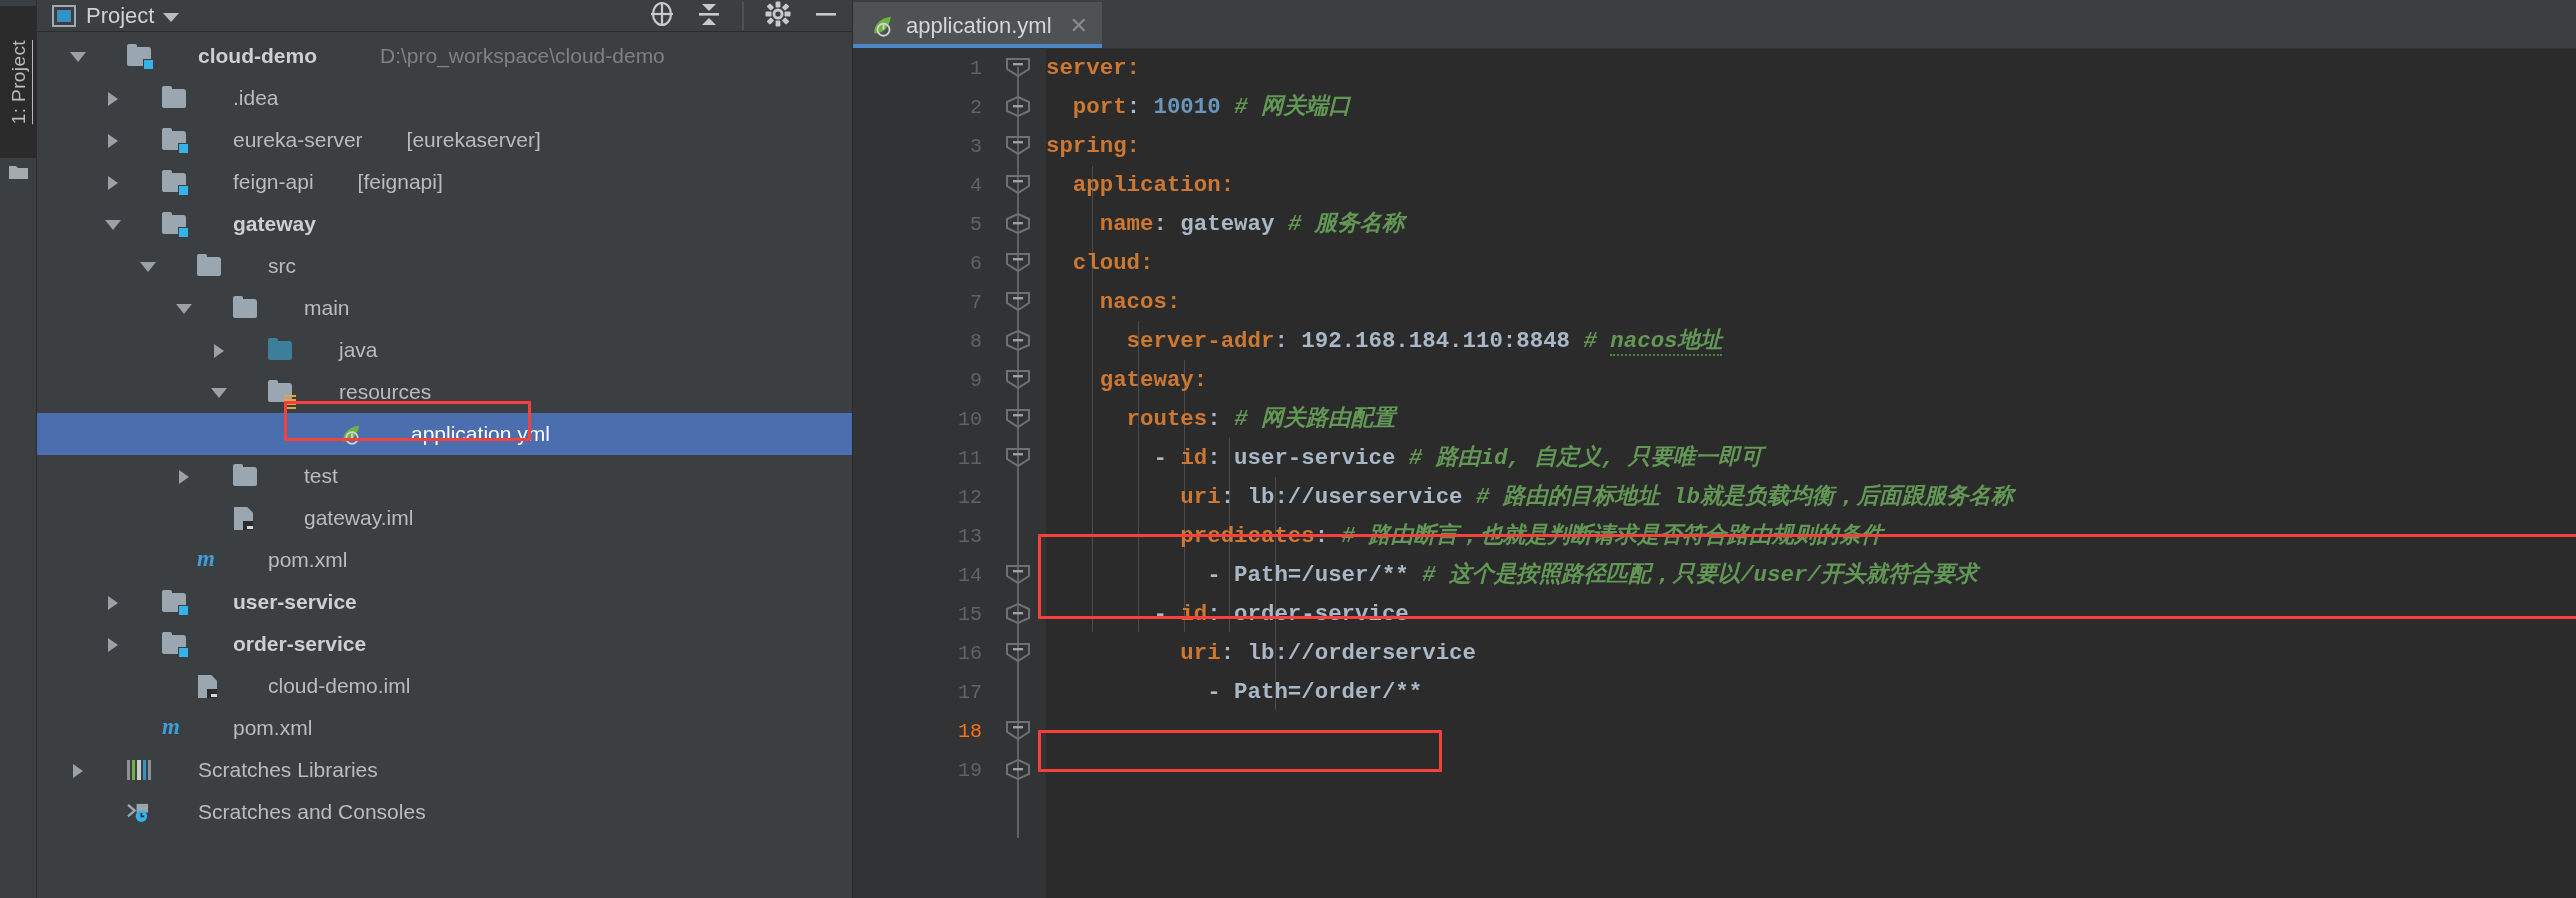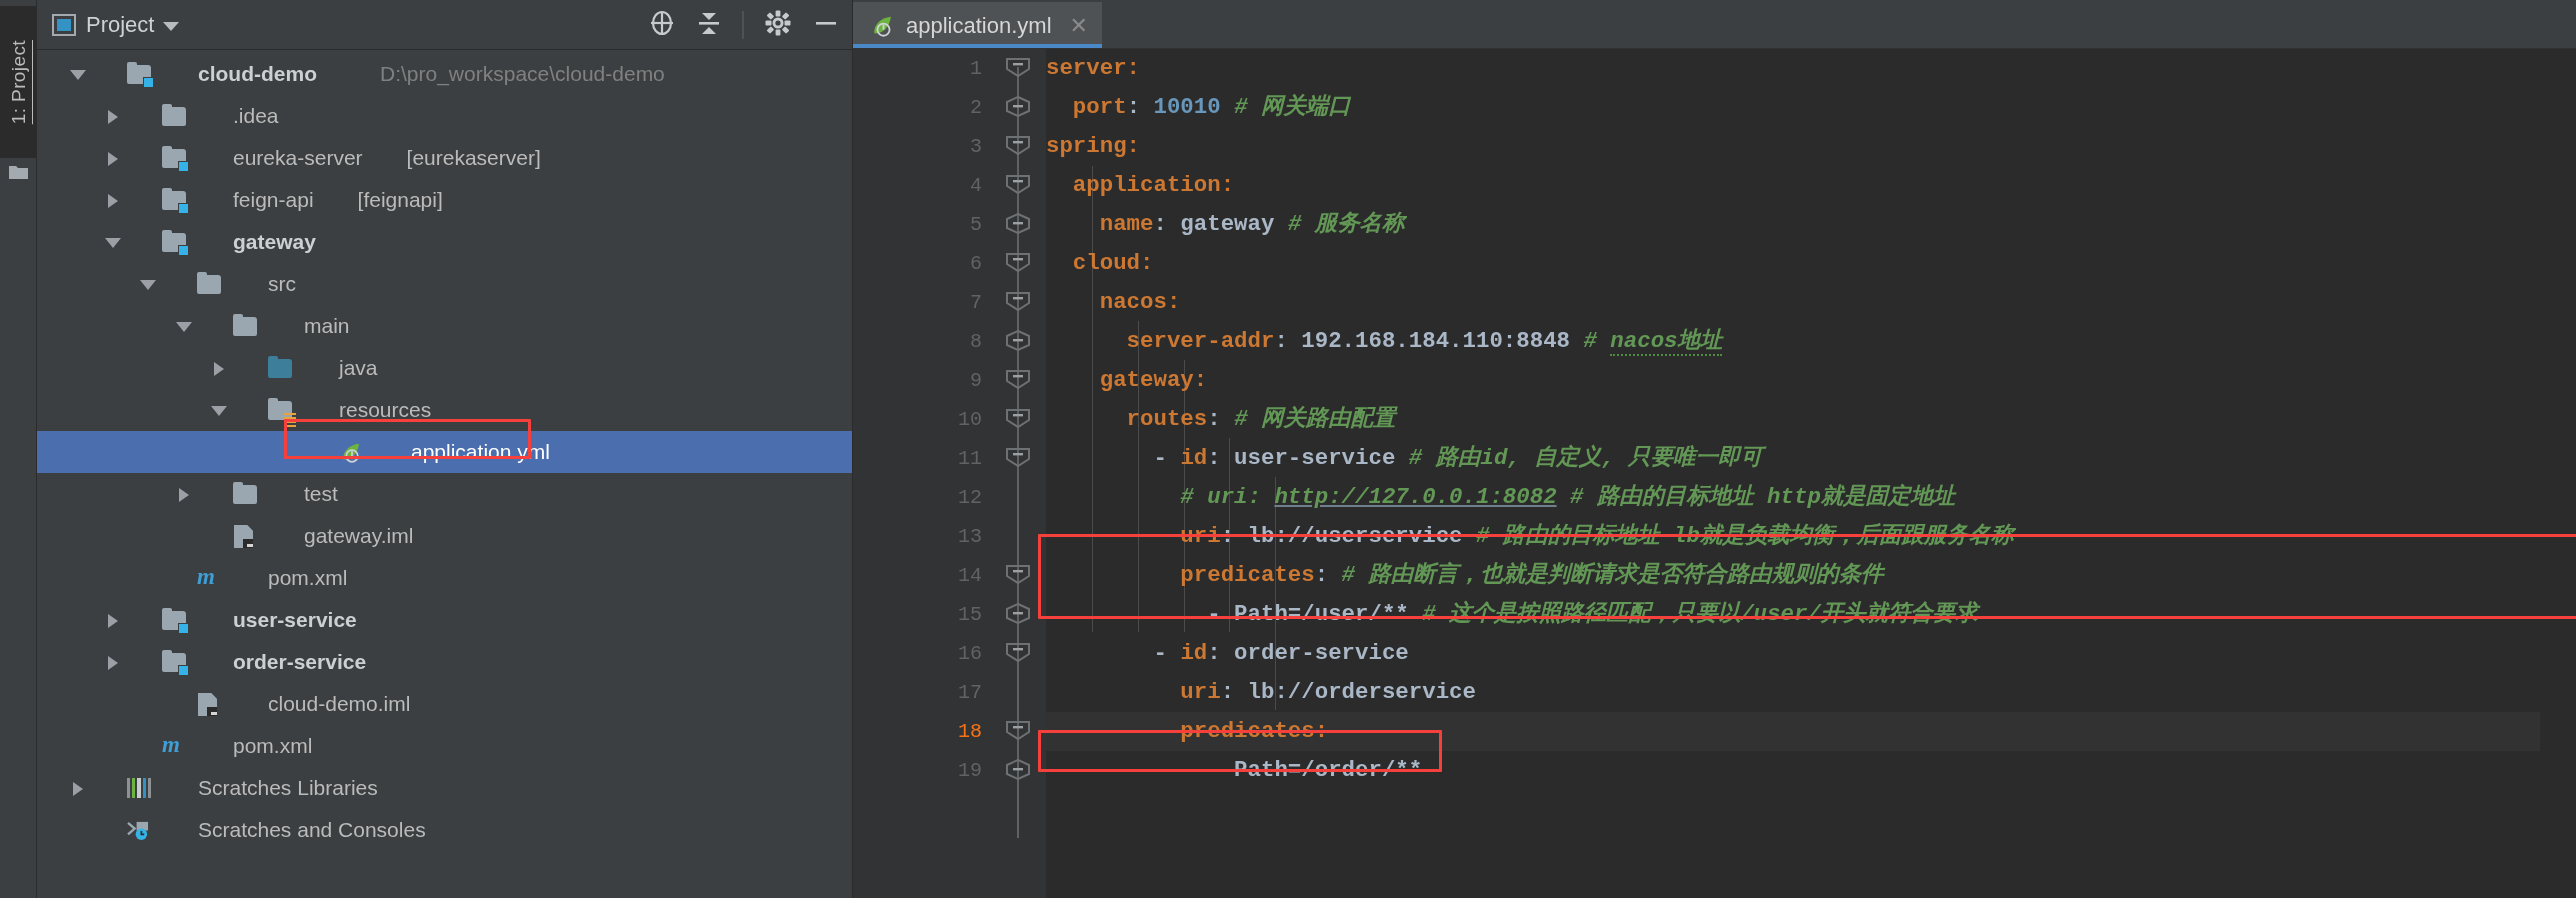--- a/index.html
+++ b/index.html
@@ -16,21 +16,21 @@
     background:#2b2b2b; display:flex; align-items:center; justify-content:center; cursor:default; }
   .toolstrip .striptab span { writing-mode:vertical-rl; transform:rotate(180deg);
     font-size:19px; color:#bbbbbb; letter-spacing:0.4px; text-decoration:underline;
     text-underline-offset:3px; }
   .toolstrip .stripicon { position:absolute; top:164px; left:9px; }
 
   
   .project-panel { width:815px; flex:0 0 815px; height:898px; background:#3c3f41;
     display:flex; flex-direction:column; position:relative; }
 
-  .panel-header { height:50px; background:#3c3f41; display:flex; align-items:center;
+  .panel-header { height:32px; background:#3c3f41; display:flex; align-items:center;
     padding:0 12px 0 14px; border-bottom:1px solid #2b2b2b; position:relative; }
   .panel-header .ph-icon { width:26px; height:26px; margin-right:9px; flex:0 0 26px; }
   .panel-header .ph-title { font-size:22px; color:#cfd2d4; margin-right:9px; white-space:nowrap;}
   .panel-header .ph-caret { width:0;height:0;border-left:8px solid transparent;
     border-right:8px solid transparent;border-top:9px solid #b9bcbe; margin-top:3px; }
   .panel-header .ph-actions { margin-left:auto; display:flex; align-items:center; gap:20px; }
   .panel-header .ph-sep { width:2px; height:28px; background:#4e5254; }
 
   .tree { flex:1; background:#3c3f41; padding-top:3px; overflow:hidden; position:relative; }
   .trow { height:42px; display:flex; align-items:center; padding-left:0; white-space:nowrap;
@@ -536,33 +536,31 @@
         <div class="cline"><span class="k">    nacos:</span></div>
 
         <div class="cline"><span class="k">      server-addr</span><span class="p">: 192.168.184.110:8848 </span><span class="cm">#&nbsp;</span><span class="wav">nacos地址</span></div>
 
         <div class="cline"><span class="k">    gateway:</span></div>
 
         <div class="cline"><span class="k">      routes</span><span class="p">: </span><span class="cm">#&nbsp;网关路由配置</span></div>
 
         <div class="cline"><span class="p">        - </span><span class="k">id</span><span class="p">: user-service </span><span class="cm">#&nbsp;路由id, 自定义, 只要唯一即可</span></div>
 
-        <div class="cline"><span class="cm">          #&nbsp;uri:&nbsp;</span><span class="link">http://127.0.0.1:8082</span><span class="cm">&nbsp;#&nbsp;路由的目标地址 http就是固定地址</span></div>
 
         <div class="cline"><span class="k">          uri</span><span class="p">: lb://userservice </span><span class="cm">#&nbsp;路由的目标地址 lb就是负载均衡，后面跟服务名称</span></div>
 
         <div class="cline"><span class="k">          predicates</span><span class="p">: </span><span class="cm">#&nbsp;路由断言，也就是判断请求是否符合路由规则的条件</span></div>
 
         <div class="cline"><span class="p">            - Path=/user/** </span><span class="cm">#&nbsp;这个是按照路径匹配，只要以/user/开头就符合要求</span></div>
 
         <div class="cline"><span class="p">        - </span><span class="k">id</span><span class="p">: order-service</span></div>
 
         <div class="cline"><span class="k">          uri</span><span class="p">: lb://orderservice</span></div>
 
-        <div class="cline hl"><span class="k">          predicates:</span></div>
 
         <div class="cline"><span class="p">            - Path=/order/**</span></div>
 
         <div class="redbox" style="left:-8px; top:485px; width:1650px; height:85px;"></div>
         <div class="redbox" style="left:-8px; top:681px; width:404px; height:42px;"></div>
       </div>
 
       <div class="rightgut"></div>
     </div>
   </div>

